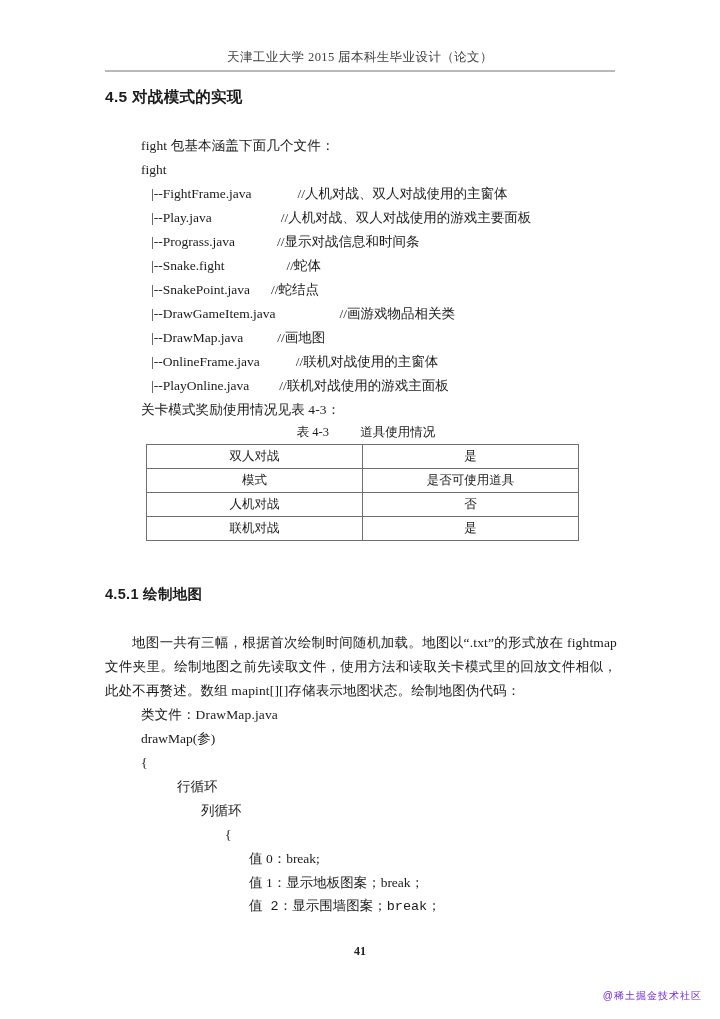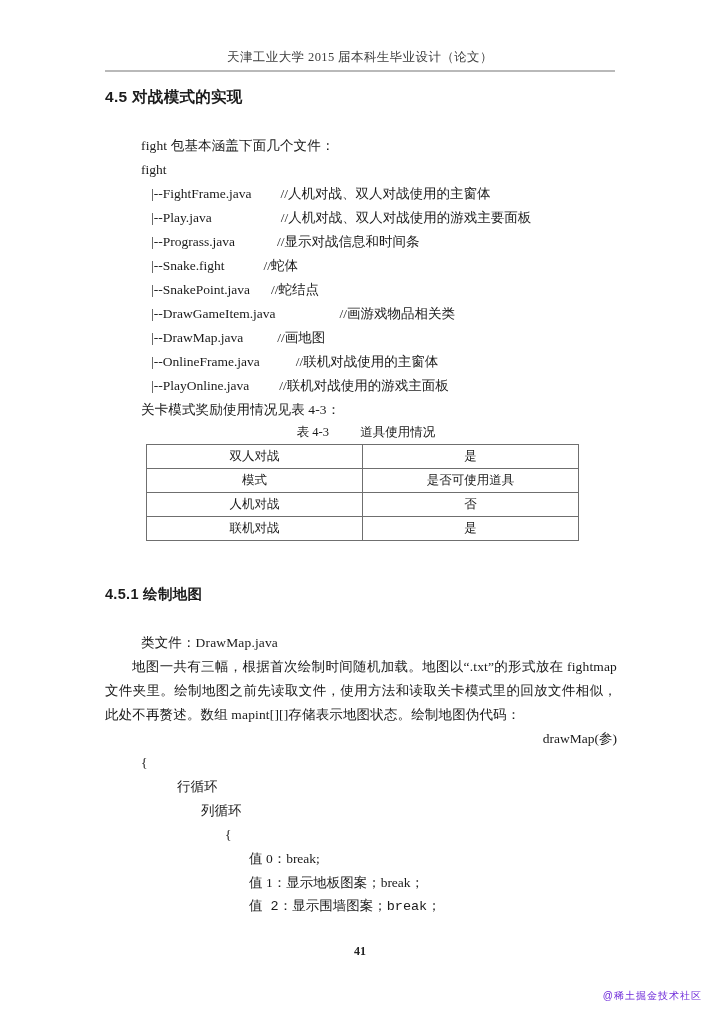--- a/index.html
+++ b/index.html
@@ -183,24 +183,24 @@
 
     <h2 class="sec-head">4.5  对战模式的实现</h2>
 
     <div class="gap-lg"></div>
 
     <p class="para indent-1">fight 包基本涵盖下面几个文件：</p>
 
     <div class="tree-root">fight</div>
 
     <ul class="tree" id="file-tree">
-        <li class="tree-row"><span class="fname">|--FightFrame.java</span><span class="cmt" style="display: inline-block; margin-left: 29px; text-align: right;">//人机对战、双人对战使用的主窗体</span></li>
+        <li class="tree-row"><span class="fname">|--FightFrame.java</span><span class="cmt" style="display: inline-block; margin-left: 46px; text-align: right;">//人机对战、双人对战使用的主窗体</span></li>
         <li class="tree-row"><span class="fname">|--Play.java</span><span class="cmt" style="display: inline-block; margin-left: 69px;">//人机对战、双人对战使用的游戏主要面板</span></li>
         <li class="tree-row"><span class="fname">|--Prograss.java</span><span class="cmt" style="display: inline-block; margin-left: 42px;">//显示对战信息和时间条</span></li>
-        <li class="tree-row"><span class="fname">|--Snake.fight</span><span class="cmt" style="display: inline-block; margin-left: 39px;">//蛇体</span></li>
+        <li class="tree-row"><span class="fname">|--Snake.fight</span><span class="cmt" style="display: inline-block; margin-left: 62px;">//蛇体</span></li>
         <li class="tree-row"><span class="fname">|--SnakePoint.java</span><span class="cmt" style="display: inline-block; margin-left: 21px;">//蛇结点</span></li>
         <li class="tree-row"><span class="fname">|--DrawGameItem.java</span><span class="cmt" style="display: inline-block; margin-left: 64px;">//画游戏物品相关类</span></li>
         <li class="tree-row"><span class="fname">|--DrawMap.java</span><span class="cmt" style="display: inline-block; margin-left: 34px;">//画地图</span></li>
         <li class="tree-row"><span class="fname">|--OnlineFrame.java</span><span class="cmt" style="display: inline-block; margin-left: 36px;">//联机对战使用的主窗体</span></li>
         <li class="tree-row"><span class="fname">|--PlayOnline.java</span><span class="cmt" style="display: inline-block; margin-left: 30px;">//联机对战使用的游戏主面板</span></li>
       </ul>
 
     <p class="para indent-0" style="padding-left:36px;">关卡模式奖励使用情况见表 4-3：</p>
 
     <div class="tbl-caption">表 4-3          道具使用情况</div>
@@ -230,26 +230,26 @@
         </tbody>
     </table>
 
     <div class="gap-lg"></div>
     <div class="gap-md"></div>
 
     <h3 class="sub-head">4.5.1 绘制地图</h3>
 
     <div class="gap-lg"></div>
 
+    <p class="para" style="text-indent:27px;">地图一共有三幅，根据首次绘制时间随机加载。地图以“.txt”的形式放在 fightmap 文件夹里。绘制地图之前先读取文件，使用方法和读取关卡模式里的回放文件相似，此处不再赘述。数组 mapint[][]存储表示地图状态。绘制地图伪代码：</p>
+
     <p class="para indent-1">类文件：DrawMap.java</p>
 
-    <p class="para" style="text-indent:27px;">地图一共有三幅，根据首次绘制时间随机加载。地图以“.txt”的形式放在 fightmap 文件夹里。绘制地图之前先读取文件，使用方法和读取关卡模式里的回放文件相似，此处不再赘述。数组 mapint[][]存储表示地图状态。绘制地图伪代码：</p>
-
     <ul class="code" id="pseudocode">
-        <li style="padding-left: 36px; text-align: right;">drawMap(参)</li>
+        <li style="padding-left: 36px;">drawMap(参)</li>
         <li style="padding-left: 36px;">{</li>
         <li style="padding-left: 72px;">行循环</li>
         <li style="padding-left: 96px;">列循环</li>
         <li style="padding-left: 120px;">{</li>
         <li style="padding-left: 144px;">值 0：break;</li>
         <li style="padding-left: 144px;">值 1：显示地板图案；break；</li>
         <li style="padding-left: 144px; font-family: Liberation Mono, monospace;">值 2：显示围墙图案；break；</li>
       </ul>
 
   </div>

